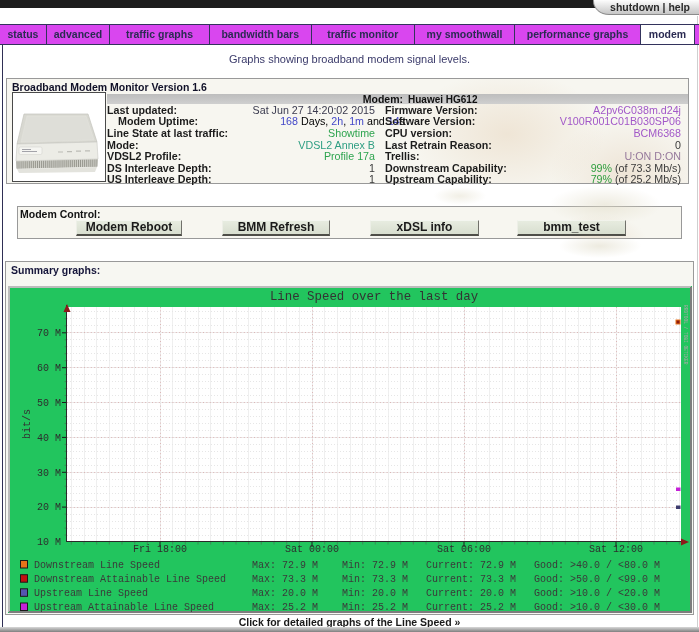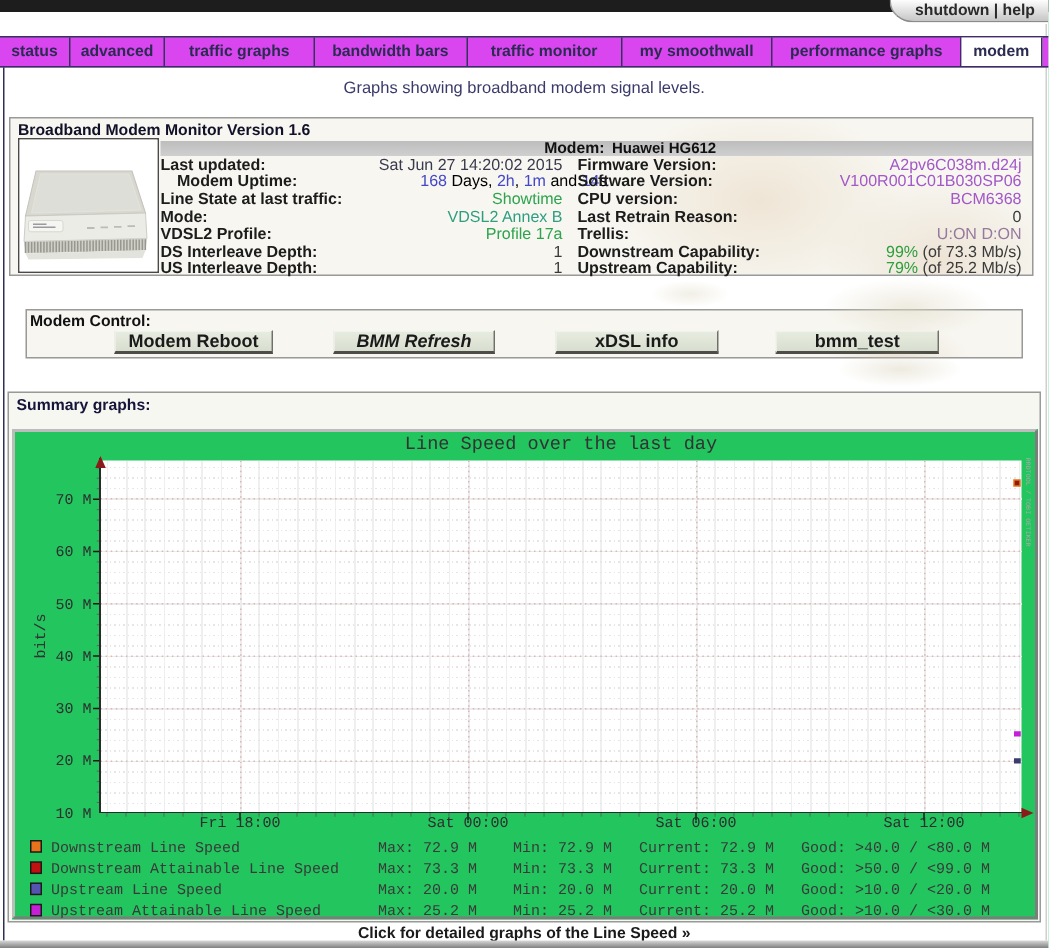--- a/index.html
+++ b/index.html
@@ -77,21 +77,21 @@
 <div class="tv" style="top:162.8px;left:480px;width:201px"><span style="color:#2e9e3e">99%</span> <span style="color:#3a3a3a">(of 73.3 Mb/s)</span></div>
 <div class="tl" style="top:174.4px;left:107px">US Interleave Depth:</div>
 <div class="tv" style="top:174.4px;left:180px;width:195px"><span style="color:#3a3a3a">1</span></div>
 <div class="tl" style="top:174.4px;left:385px">Upstream Capability:</div>
 <div class="tv" style="top:174.4px;left:480px;width:201px"><span style="color:#2e9e3e">79%</span> <span style="color:#3a3a3a">(of 25.2 Mb/s)</span></div>
 
 <div style="left:17px;top:206px;width:665px;height:33px;border:1px solid #999;
 background:radial-gradient(70px 40px at 580px 35px,rgba(228,210,188,0.5),rgba(228,210,188,0) 70%),#f7f6f0;"></div>
 <div style="left:20px;top:208px;font-size:10.5px;font-weight:bold;color:#111;">Modem Control:</div>
 <div class="btn" style="left:76px;width:106px;">Modem Reboot</div>
-<div class="btn" style="left:222px;width:108px;font-style:italic;">BMM Refresh</div>
+<div class="btn" style="left:222px;width:108px;">BMM Refresh</div>
 <div class="btn" style="left:370px;width:109px;">xDSL info</div>
 <div class="btn" style="left:517px;width:109px;">bmm_test</div>
 
 <div style="left:520px;top:183px;width:170px;height:60px;pointer-events:none;
 background:radial-gradient(75px 26px at 85px 22px,rgba(224,219,198,0.55),rgba(224,219,198,0) 75%);"></div>
 <div style="left:540px;top:228px;width:130px;height:38px;pointer-events:none;
 background:radial-gradient(55px 16px at 60px 18px,rgba(219,214,192,0.5),rgba(219,214,192,0) 75%);"></div>
 <div style="left:420px;top:182px;width:80px;height:30px;pointer-events:none;
 background:radial-gradient(35px 12px at 40px 14px,rgba(224,219,198,0.45),rgba(224,219,198,0) 75%);"></div>
 

